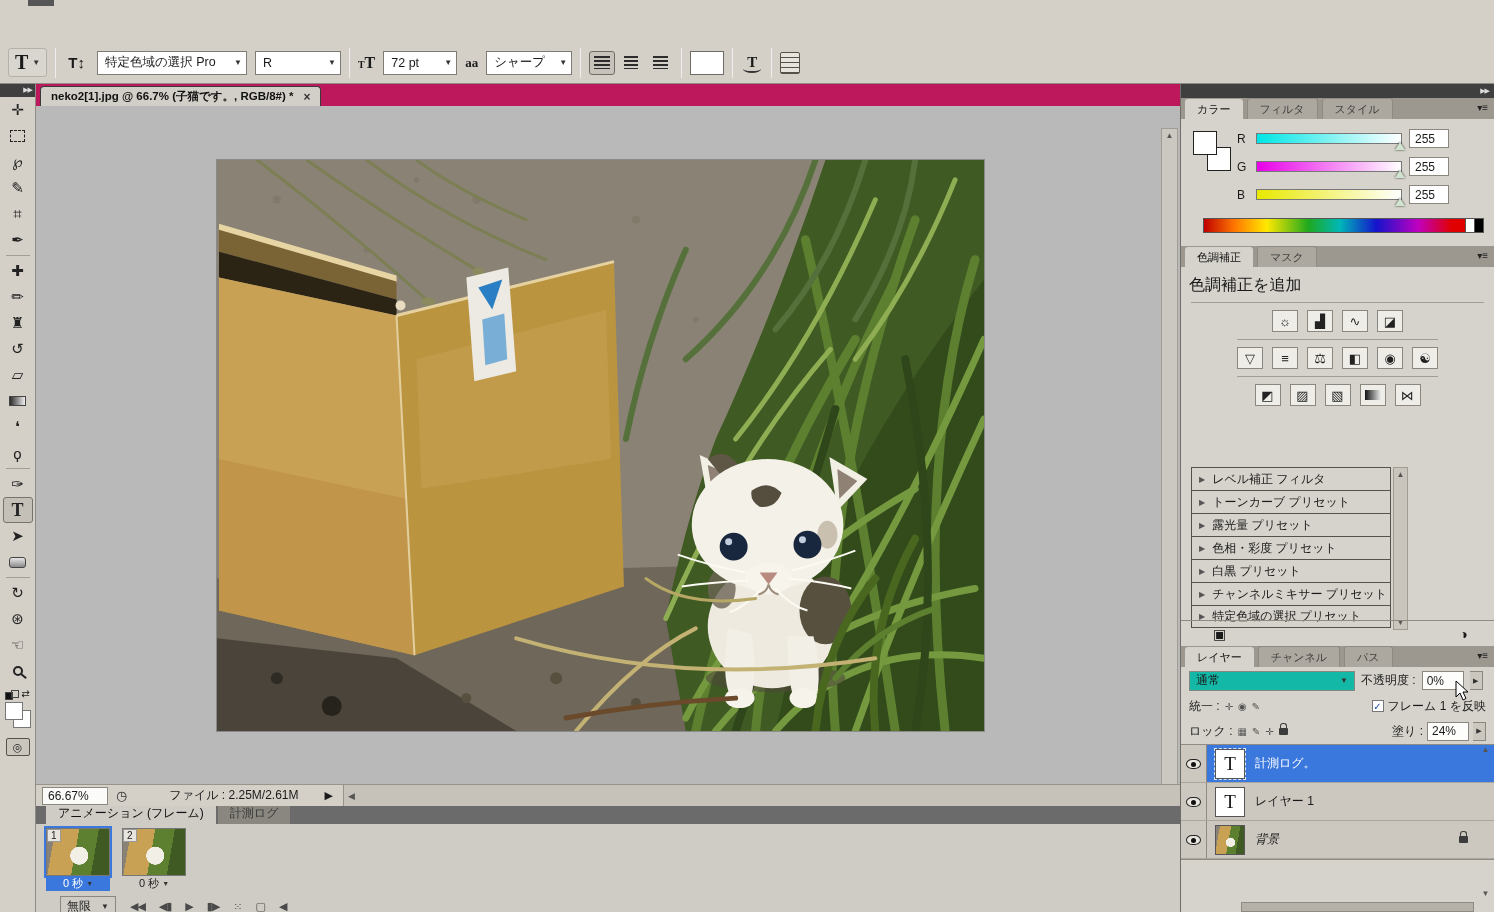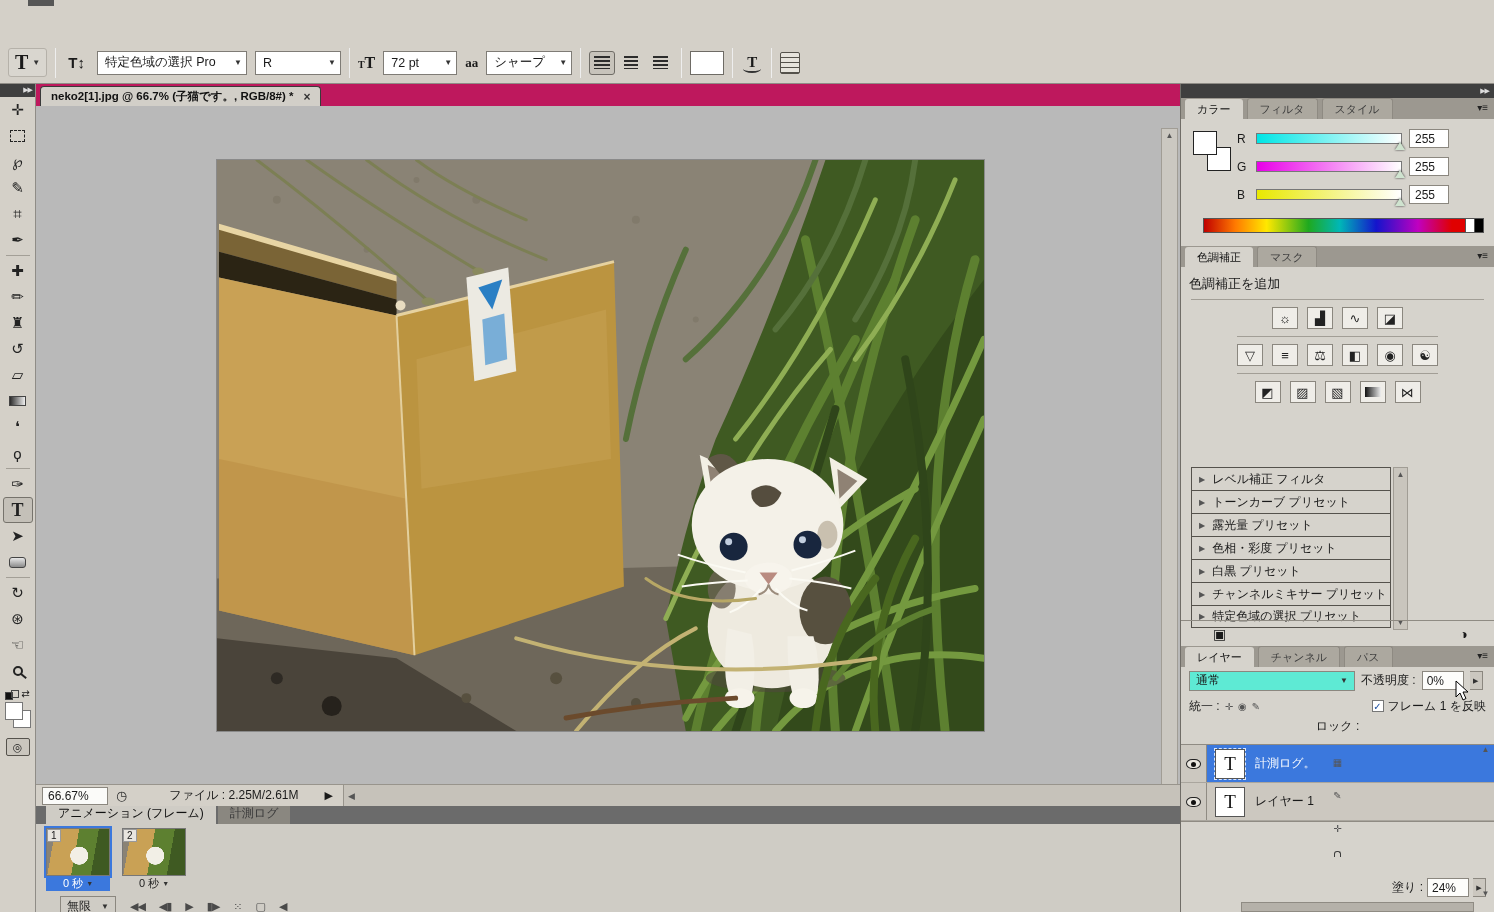--- a/index.html
+++ b/index.html
@@ -140,54 +140,54 @@
   #grad-r { background:linear-gradient(90deg,#00e5e5,#ffffff); }
   #grad-g { background:linear-gradient(90deg,#e800e8,#ffffff); }
   #grad-b { background:linear-gradient(90deg,#e8e800,#ffffff); }
   #spectrum-row { display:flex; margin:14px 10px 0 22px; height:15px; }
   #spectrum { flex:1; border:1px solid #555;
      background:linear-gradient(90deg,#c00000,#ff7a00 12%,#ffe800 24%,#1fa91f 40%,#00b7b7 52%,#1414cc 66%,#c000c0 82%,#e00000 95%); }
   #spectrum-w { width:9px; background:#fff; border:1px solid #555; border-left:none; }
   #spectrum-k { width:9px; background:#000; border:1px solid #555; border-left:none; }
   
   #adjust-body { height:379px; position:relative; }
-  #adjust-title { padding:8px 0 6px 8px; font-size:13px; }
+  #adjust-title { padding:8px 0 6px 8px; font-size:16px; }
   .thin-rule { height:1px; background:#a29e96; margin:0 10px; }
   .adj-row { display:flex; justify-content:center; gap:9px; padding:7px 0; }
   .adj-ico { width:26px; height:22px; background:#efede8; border:1px solid #8b877f; display:flex;
              align-items:center; justify-content:center; font-size:13px; color:#222; }
   .adj-rule { height:1px; background:#a29e96; margin:0 56px; }
   .grad-chip { width:16px; height:10px; background:linear-gradient(90deg,#111,#eee); }
   #preset-list { position:absolute; left:10px; top:200px; width:200px; }
   .preset-item { height:23px; border:1px solid #55524c; border-bottom:none; display:flex; align-items:center;
                  gap:7px; padding-left:7px; font-size:12px; background:#d6d3cc; }
   .preset-item:last-child { border-bottom:1px solid #55524c; }
   .preset-item .tri { font-size:8px; color:#555; }
   #preset-scroll { position:absolute; left:212px; top:200px; width:15px; height:163px; background:#c9c5bd;
                    border:1px solid #a19d95; display:flex; flex-direction:column; justify-content:space-between;
                    align-items:center; font-size:8px; color:#555; padding:2px 0; }
   #adjust-footer { position:absolute; bottom:0; left:0; right:0; height:26px; border-top:1px solid #8f8b83;
                    display:flex; align-items:center; justify-content:space-between; padding:0 26px 0 32px; font-size:14px; }
   
   #layers-body { height:245px; position:relative; font-size:12px; }
   .lrow { display:flex; align-items:center; padding:0 8px; }
   #blend-row { height:27px; gap:6px; }
-  #blend-select { width:166px; height:20px; background:#5eead4; border:1px solid #8b877f; display:flex;
+  #blend-select { width:166px; height:20px; background:#14b8a6; border:1px solid #8b877f; display:flex;
                   align-items:center; justify-content:space-between; padding:0 6px; }
   #blend-select .mini-drop { font-size:8px; }
   .field-box { height:19px; background:#fdfdfb; border:1px solid #8b877f; display:flex; align-items:center;
                padding:0 4px; min-width:42px; }
   .spin-btn { width:13px; height:19px; border:1px solid #8b877f; border-left:none; background:#cbc7bf;
               display:flex; align-items:center; justify-content:center; font-size:7px; color:#333; }
   #unify-row { height:24px; gap:5px; }
   .mini-ico { font-size:10px; color:#555; }
   #frame-check { margin-left:auto; display:flex; align-items:center; gap:4px; }
   .checkbox { width:12px; height:12px; background:#fff; border:1px solid #777; font-size:10px; line-height:11px;
               text-align:center; color:#1c4fa0; }
-  #lock-row { height:26px; gap:22px;flex-direction:column; }
+  #lock-row { height:26px; gap:5px; }
   .lock-css { width:9px; height:7px; background:#3c3c3c; border-radius:1px; position:relative; display:inline-block; }
   .lock-css::before { content:""; position:absolute; top:-5px; left:1px; width:5px; height:5px;
                       border:1.5px solid #3c3c3c; border-bottom:none; border-radius:3px 3px 0 0; }
   #fill-group { margin-left:auto; display:flex; align-items:center; gap:4px; }
   #layer-list { border-top:1px solid #8f8b83; border-bottom:1px solid #8f8b83; }
   .layer-row { height:38px; display:flex; align-items:center; border-bottom:1px solid #aaa69e; background:#ccc8c0; }
   .layer-row.selected { background:#3b78dd; color:#fff; }
   .eye-cell { width:26px; align-self:stretch; border-right:1px solid #8f8b83; display:flex; align-items:center;
               justify-content:center; background:#ccc8c0; }
   .eye-icon { width:15px; height:10px; border:1px solid #222; border-radius:50% / 60%; background:#e9e6df; position:relative; }
@@ -664,20 +664,28 @@
           <span class="layer-thumb">T</span>
           <span class="layer-name">計測ログ。</span>
         </div>
         <div class="layer-row">
           <span class="eye-cell">
               <span class="eye-icon"></span>
             </span>
           <span class="layer-thumb">T</span>
           <span class="layer-name">レイヤー 1</span>
         </div>
+        <div class="layer-row">
+          <span class="eye-cell">
+              <span class="eye-icon"></span>
+            </span>
+          <span class="layer-thumb mini-photo"></span>
+          <span class="layer-name italic">背景</span>
+          <span class="lock-css layer-lock"></span>
+        </div>
       </div>
       <div id="layers-vscroll">
         <span>▲</span>
         <span>▼</span>
       </div>
       <div id="layers-hscroll"></div>
     </div>
   </div>
 
   <svg id="cursor" width="16" height="22" viewBox="0 0 16 22">

